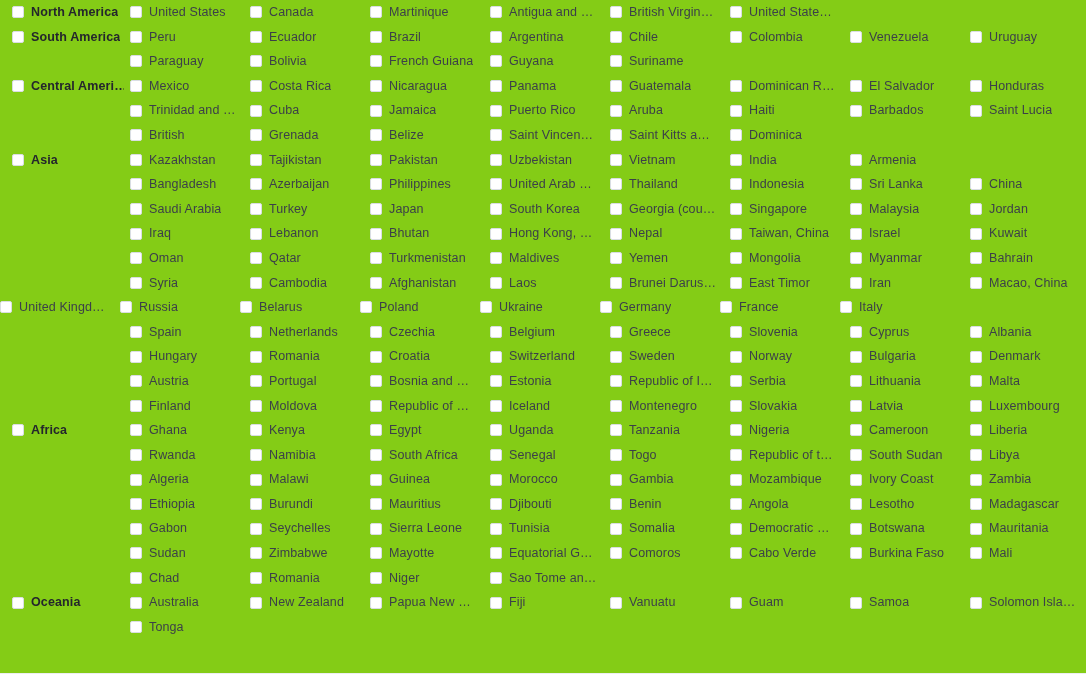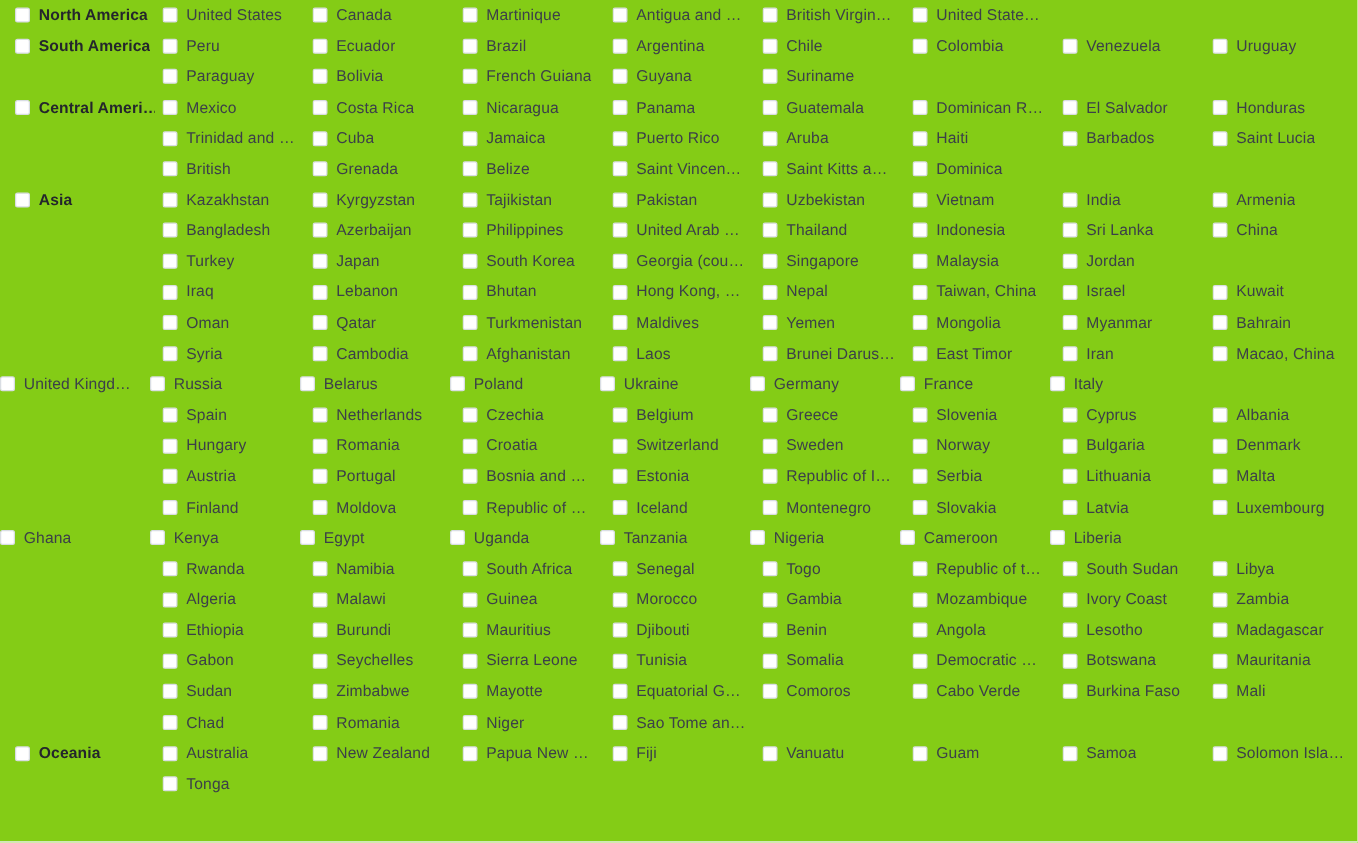--- a/index.html
+++ b/index.html
@@ -302,24 +302,20 @@
       <div class="region-block">
         <div class="opt-row">
           <div class="cell region-cell">
             <span class="cbox"></span>
             <span class="lbl">Asia</span>
           </div>
           <div class="cell country-cell c0">
             <span class="cbox"></span>
             <span class="lbl">Kazakhstan</span>
           </div>
-          <div class="cell country-cell c1">
-            <span class="cbox"></span>
-            <span class="lbl">Kyrgyzstan</span>
-          </div>
           <div class="cell country-cell c2">
             <span class="cbox"></span>
             <span class="lbl">Tajikistan</span>
           </div>
           <div class="cell country-cell c3">
             <span class="cbox"></span>
             <span class="lbl">Pakistan</span>
           </div>
           <div class="cell country-cell c4">
             <span class="cbox"></span>
@@ -368,20 +364,24 @@
             <span class="cbox"></span>
             <span class="lbl">Sri Lanka</span>
           </div>
           <div class="cell country-cell c7">
             <span class="cbox"></span>
             <span class="lbl">China</span>
           </div>
         </div>
         <div class="opt-row">
           <div class="spacer-cell region-spacer"></div>
+          <div class="cell country-cell c0">
+            <span class="cbox"></span>
+            <span class="lbl">Saudi Arabia</span>
+          </div>
           <div class="cell country-cell c1">
             <span class="cbox"></span>
             <span class="lbl">Turkey</span>
           </div>
           <div class="cell country-cell c2">
             <span class="cbox"></span>
             <span class="lbl">Japan</span>
           </div>
           <div class="cell country-cell c3">
             <span class="cbox"></span>
@@ -681,20 +681,24 @@
             <span class="lbl">Latvia</span>
           </div>
           <div class="cell country-cell c7">
             <span class="cbox"></span>
             <span class="lbl">Luxembourg</span>
           </div>
         </div>
       </div>
       <div class="region-block">
         <div class="opt-row">
+          <div class="cell region-cell">
+            <span class="cbox"></span>
+            <span class="lbl">Africa</span>
+          </div>
           <div class="cell country-cell c0">
             <span class="cbox"></span>
             <span class="lbl">Ghana</span>
           </div>
           <div class="cell country-cell c1">
             <span class="cbox"></span>
             <span class="lbl">Kenya</span>
           </div>
           <div class="cell country-cell c2">
             <span class="cbox"></span>

